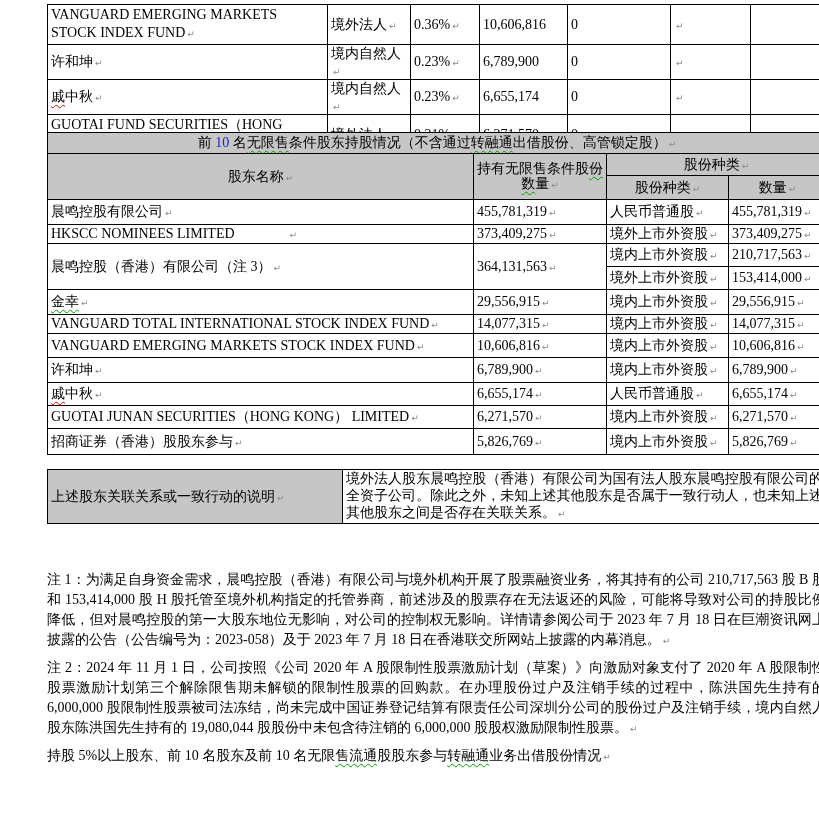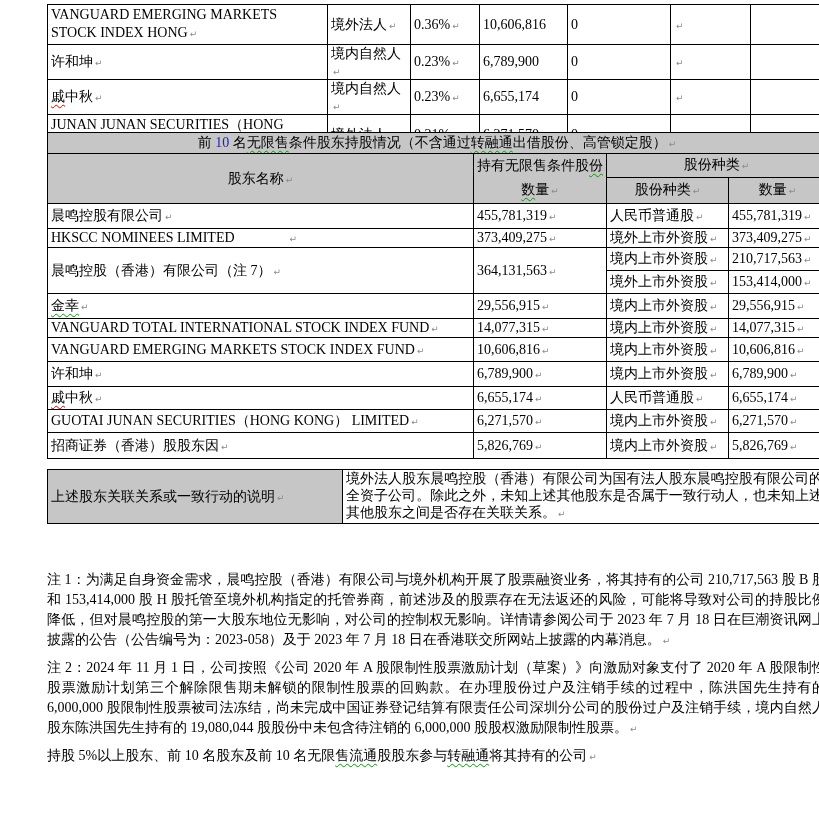--- a/index.html
+++ b/index.html
@@ -15,21 +15,21 @@
   .left{text-align:left;}
   .ctr{text-align:center;}
   .gray{background:#C6C6C6;}
   .nm{line-height:18px;}
   .pmark{font-family:"DejaVu Sans",sans-serif;font-size:9px;color:#8a8a8a;margin-left:2px;}
   .pil-far .pmark{margin-left:55px;}
   .rowend{position:absolute;left:792px;font-family:"DejaVu Sans",sans-serif;font-size:9px;color:#8a8a8a;}
   .seg-blue{color:#2020C0;}
   .sq-green{text-decoration:underline wavy #00A000;text-decoration-thickness:1px;text-underline-offset:3px;}
   .sq-red{text-decoration:underline wavy #E00000;text-decoration-thickness:1px;text-underline-offset:3px;}
-  .wrap2{line-height:24px;}
+  .wrap2{line-height:15px;}
   .notes{position:absolute;left:10px;top:570px;width:779px;}
   .notes p{margin:0 0 7px 0;font-size:14px;line-height:20px;text-align:justify;}
   .notes p.single{text-align:left;margin-bottom:6px;}
   .rel-text{line-height:17px;text-align:justify;vertical-align:middle;}
   .mar-text{line-height:19px;text-align:justify;vertical-align:middle;}
   .cb{font-family:"DejaVu Sans",sans-serif;font-size:13px;}
 </style>
 </head>
 <body>
 
@@ -40,21 +40,21 @@
       <col style="width:280px">
         <col style="width:83px">
         <col style="width:69px">
       <col style="width:88px">
         <col style="width:103px">
         <col style="width:80px">
         <col style="width:76px">
     </colgroup>
     <tbody>
         <tr style="height:40px">
-      <td class="left nm pil"><span>VANGUARD EMERGING MARKETS</span><br><span>STOCK INDEX HONG</span><span class="pmark">↵</span></td>
+      <td class="left nm pil"><span>VANGUARD EMERGING MARKETS</span><br><span>STOCK INDEX FUND</span><span class="pmark">↵</span></td>
       <td class="left pil">境外法人<span class="pmark">↵</span></td>
       <td class="num pil">0.36%<span class="pmark">↵</span></td>
       <td class="num">10,606,816</td>
       <td class="num">0</td>
       <td class="left pil"><span class="pmark">↵</span></td>
       <td class="left"></td>
     </tr>
     <tr style="height:24px">
       <td class="left pil"><span>许和坤</span><span class="pmark">↵</span></td>
       <td class="left pil">境内自然人<span class="pmark">↵</span></td>
@@ -67,21 +67,21 @@
     <tr style="height:24px">
       <td class="left pil"><span class="sq-red">戚</span><span>中秋</span><span class="pmark">↵</span></td>
       <td class="left pil">境内自然人<span class="pmark">↵</span></td>
       <td class="num pil">0.23%<span class="pmark">↵</span></td>
       <td class="num">6,655,174</td>
       <td class="num">0</td>
       <td class="left pil"><span class="pmark">↵</span></td>
       <td class="left"></td>
     </tr>
     <tr style="height:40px">
-      <td class="left nm pil"><span>JUNAN JUNAN SECURITIES（HONG</span><br><span>KONG） LIMITED</span><span class="pmark">↵</span></td>
+      <td class="left nm pil"><span>GUOTAI FUND SECURITIES（HONG</span><br><span>KONG） LIMITED</span><span class="pmark">↵</span></td>
       <td class="left pil">境外法人<span class="pmark">↵</span></td>
       <td class="num pil">0.21%<span class="pmark">↵</span></td>
       <td class="num">6,271,570</td>
       <td class="num">0</td>
       <td class="left pil"><span class="pmark">↵</span></td>
       <td class="left"></td>
     </tr>
   </tbody>
     </table>
 
@@ -112,21 +112,21 @@
       <td class="left pil">人民币普通股<span class="pmark">↵</span></td>
       <td class="num pil">455,781,319<span class="pmark">↵</span></td>
     </tr>
     <tr style="height:16px">
       <td class="left pil pil-far"><span>HKSCC NOMINEES LIMITED</span><span class="pmark">↵</span></td>
       <td class="num pil">373,409,275<span class="pmark">↵</span></td>
       <td class="left pil">境外上市外资股<span class="pmark">↵</span></td>
       <td class="num pil">373,409,275<span class="pmark">↵</span></td>
     </tr>
     <tr style="height:23px">
-      <td class="left pil" rowspan="2"><span>晨鸣控股（香港）有限公司（注 7）</span><span class="pmark">↵</span></td>
+      <td class="left pil" rowspan="2"><span>晨鸣控股（香港）有限公司（注 3）</span><span class="pmark">↵</span></td>
       <td class="num pil" rowspan="2">364,131,563<span class="pmark">↵</span></td>
       <td class="left pil">境内上市外资股<span class="pmark">↵</span></td>
       <td class="num pil">210,717,563<span class="pmark">↵</span></td>
     </tr>
     <tr style="height:23px">
       <td class="left pil">境外上市外资股<span class="pmark">↵</span></td>
       <td class="num pil">153,414,000<span class="pmark">↵</span></td>
     </tr>
     <tr style="height:25px">
       <td class="left pil"><span class="sq-green">金幸</span><span class="pmark">↵</span></td>
@@ -158,21 +158,21 @@
       <td class="left pil">人民币普通股<span class="pmark">↵</span></td>
       <td class="num pil">6,655,174<span class="pmark">↵</span></td>
     </tr>
     <tr style="height:23px">
       <td class="left pil"><span>GUOTAI JUNAN SECURITIES（HONG KONG） LIMITED</span><span class="pmark">↵</span></td>
       <td class="num pil">6,271,570<span class="pmark">↵</span></td>
       <td class="left pil">境内上市外资股<span class="pmark">↵</span></td>
       <td class="num pil">6,271,570<span class="pmark">↵</span></td>
     </tr>
     <tr style="height:26px">
-      <td class="left pil"><span>招商证券（香港）股股东因</span><span class="pmark">↵</span></td>
+      <td class="left pil"><span>招商证券（香港）股股东参与</span><span class="pmark">↵</span></td>
       <td class="num pil">5,826,769<span class="pmark">↵</span></td>
       <td class="left pil">境内上市外资股<span class="pmark">↵</span></td>
       <td class="num pil">5,826,769<span class="pmark">↵</span></td>
     </tr>
   </tbody>
     </table>
 
   <table class="t3">
     <colgroup>
       <col style="width:295px">
@@ -182,21 +182,21 @@
         <tr style="height:52px">
       <td class="left gray pil">上述股东关联关系或一致行动的说明<span class="pmark">↵</span></td>
       <td class="rel-text pil">境外法人股东晨鸣控股（香港）有限公司为国有法人股东晨鸣控股有限公司的全资子公司。除此之外，未知上述其他股东是否属于一致行动人，也未知上述其他股东之间是否存在关联关系。<span class="pmark">↵</span></td>
     </tr>
   </tbody>
     </table>
 
   <div class="notes">
     <p class="pil">注 1：为满足自身资金需求，晨鸣控股（香港）有限公司与境外机构开展了股票融资业务，将其持有的公司 210,717,563 股 B 股和 153,414,000 股 H 股托管至境外机构指定的托管券商，前述涉及的股票存在无法返还的风险，可能将导致对公司的持股比例降低，但对晨鸣控股的第一大股东地位无影响，对公司的控制权无影响。详情请参阅公司于 2023 年 7 月 18 日在巨潮资讯网上披露的公告（公告编号为：2023-058）及于 2023 年 7 月 18 日在香港联交所网站上披露的内幕消息。<span class="pmark">↵</span></p>
     <p class="pil">注 2：2024 年 11 月 1 日，公司按照《公司 2020 年 A 股限制性股票激励计划（草案）》向激励对象支付了 2020 年 A 股限制性股票激励计划第三个解除限售期未解锁的限制性股票的回购款。在办理股份过户及注销手续的过程中，陈洪国先生持有的 6,000,000 股限制性股票被司法冻结，尚未完成中国证券登记结算有限责任公司深圳分公司的股份过户及注销手续，境内自然人股东陈洪国先生持有的 19,080,044 股股份中未包含待注销的 6,000,000 股股权激励限制性股票。<span class="pmark">↵</span></p>
-    <p class="single pil"><span>持股 5%以上股东、前 10 名股东及前 10 名无限</span><span class="sq-green">售流通</span><span>股股东参与</span><span class="sq-green">转融通</span><span>将其持有的公司</span><span class="pmark">↵</span></p>
+    <p class="single pil"><span>持股 5%以上股东、前 10 名股东及前 10 名无限</span><span class="sq-green">售流通</span><span>股股东参与</span><span class="sq-green">转融通</span><span>业务出借股份情况</span><span class="pmark">↵</span></p>
   </div>
 
 <span class="rowend" style="top: 8.5px;">↵</span>
     <span class="rowend" style="top: 48.5px;">↵</span>
     <span class="rowend" style="top: 83.5px;">↵</span>
     <span class="rowend" style="top: 118.5px;">↵</span>
     <span class="rowend" style="top: 136.5px;">↵</span>
     <span class="rowend" style="top: 157.5px;">↵</span>
     <span class="rowend" style="top: 179.5px;">↵</span>
     <span class="rowend" style="top: 203.5px;">↵</span>

